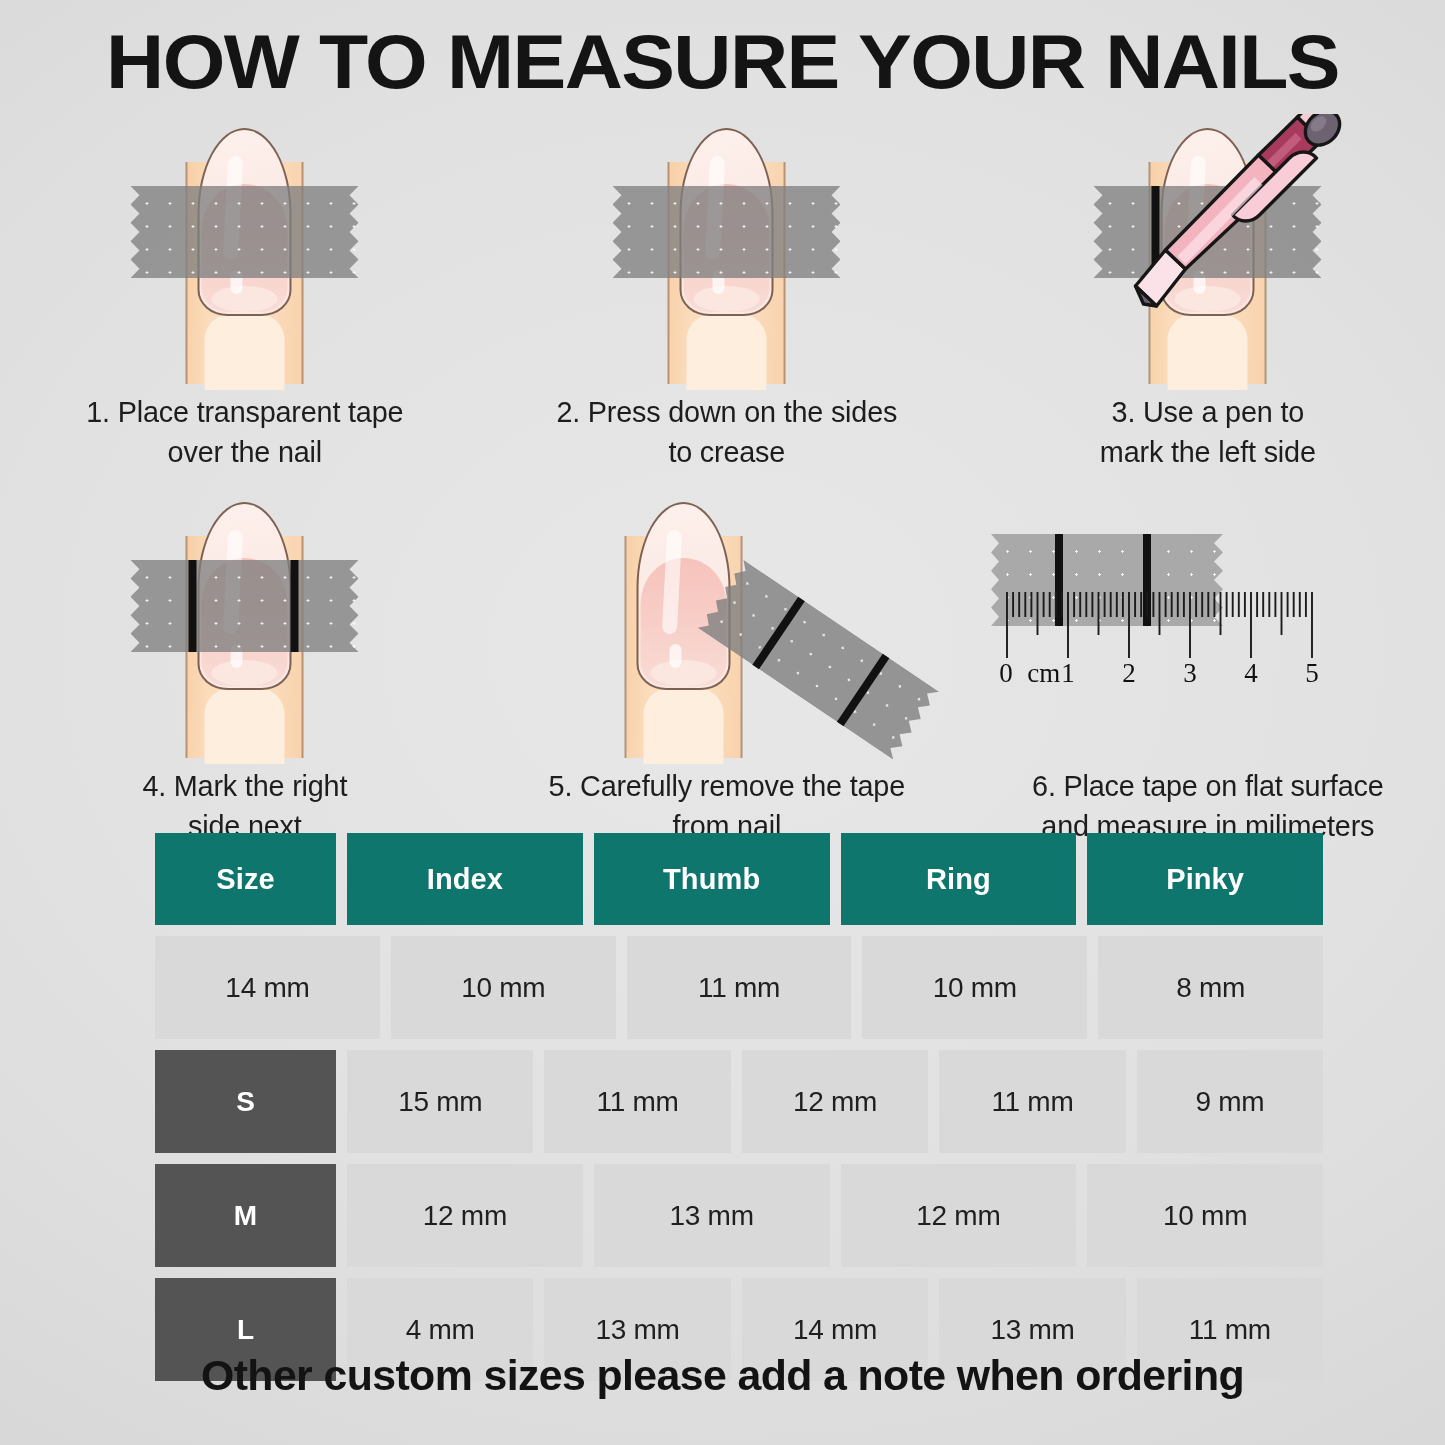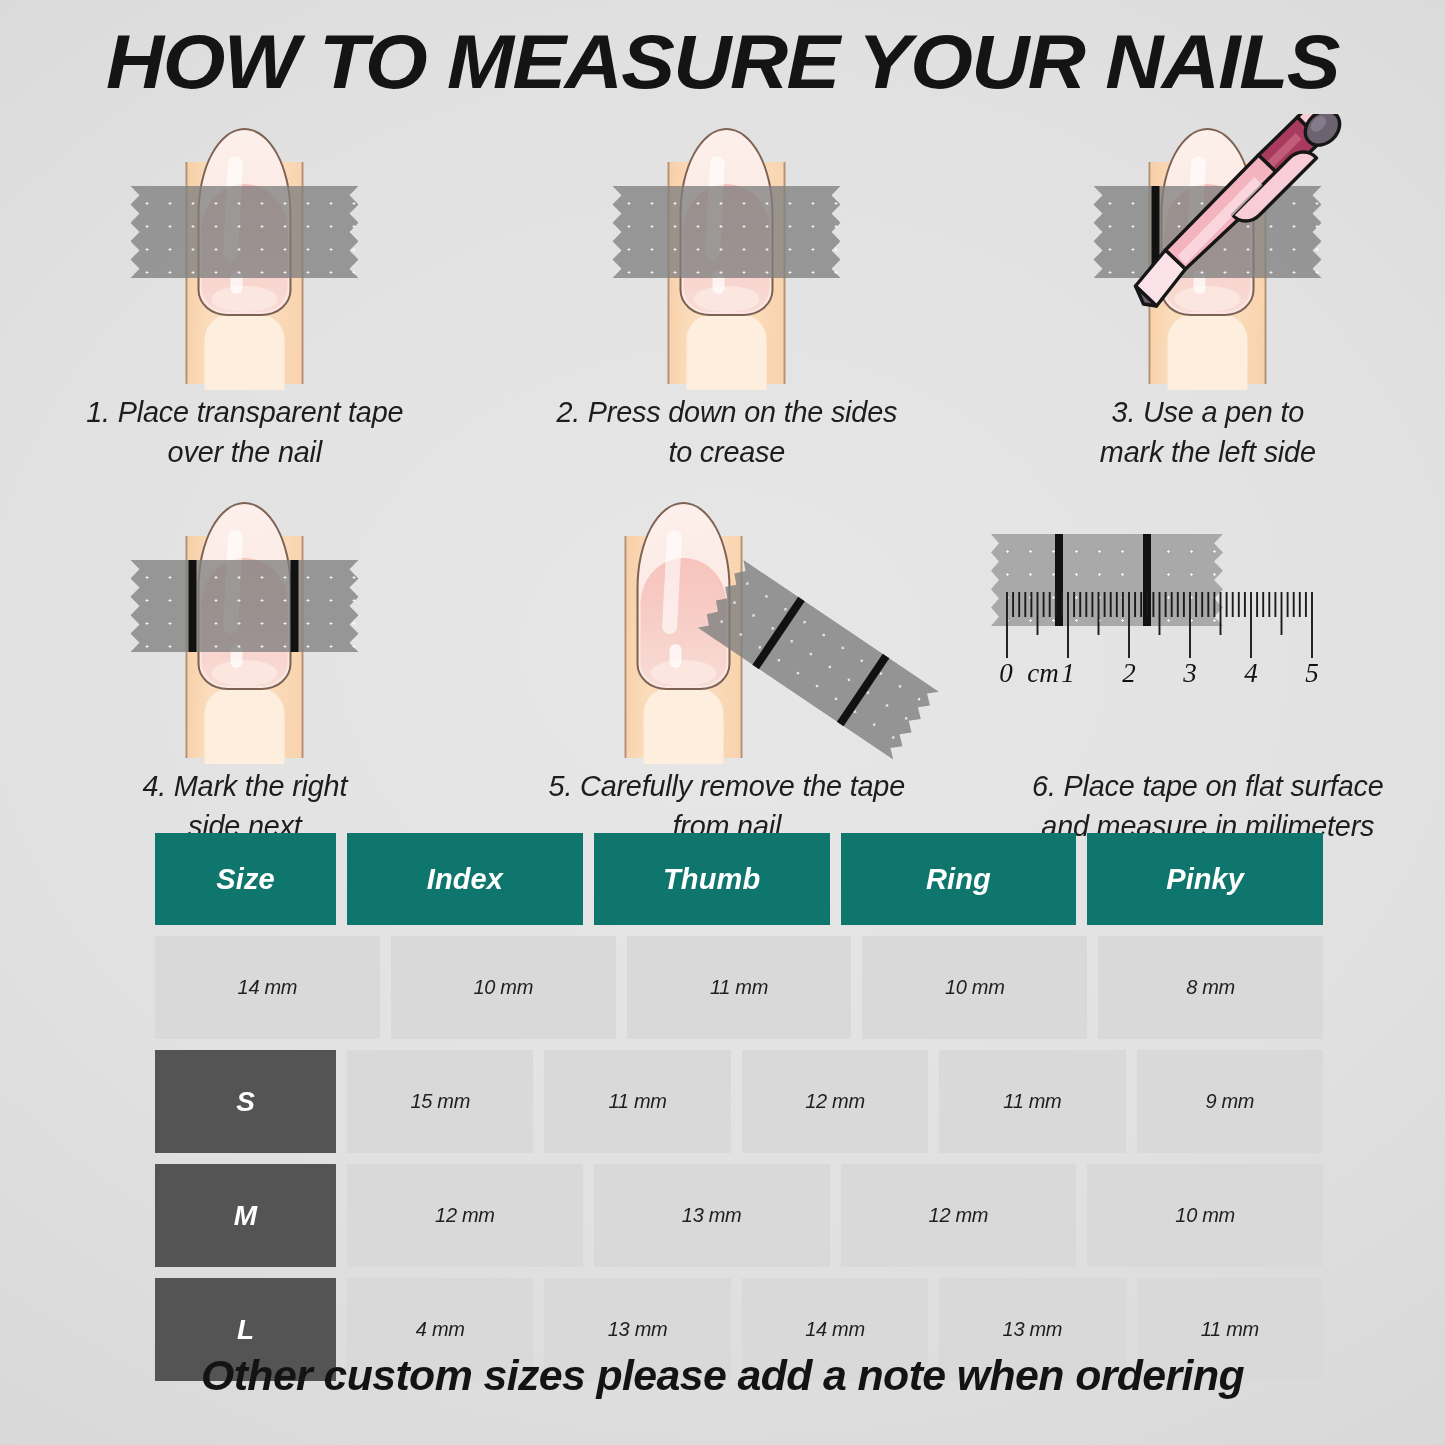--- a/index.html
+++ b/index.html
@@ -4,21 +4,21 @@
 <style>
   html,body{margin:0;padding:0;}
   body{
     width:1445px;height:1445px;
     background:
       radial-gradient(ellipse 120% 95% at 50% 45%, #e7e7e7 0%, #e1e1e1 42%, #d6d6d6 78%, #cfcfcf 100%);
     font-family:"Liberation Sans", sans-serif;
     overflow:hidden;position:relative;
     -webkit-font-smoothing:antialiased;
   }
-  .stage{position:absolute;inset:0;font-style:italic;}
+  .stage{position:absolute;inset:0;}
 
   
   #title{
     position:absolute;left:0;top:24px;width:1445px;text-align:center;
     font-family:"Liberation Sans", sans-serif;
     font-weight:700;font-size:76px;letter-spacing:-1.5px;
     color:#141414;line-height:1;
     transform:scaleX(1.06);transform-origin:50% 50%;
     white-space:nowrap;
   }
@@ -107,21 +107,21 @@
   }
   .c-size{width:181px;flex:0 0 181px;}
   .c-dat{flex:1 1 0;}
   .th{
     background:#0f766e;color:#fff;font-weight:700;font-size:29px;letter-spacing:.1px;
   }
   .sz{
     background:#545454;color:#fff;font-weight:700;font-size:28px;
   }
   .dc{
-    background:#d9d9d9;color:#1f1f1f;font-weight:400;font-size:20px;
+    background:#d9d9d9;color:#1f1f1f;font-weight:400;font-size:28px;
     letter-spacing:-.3px;
   }
   .hrow .tcell{height:92px;}
   .drow .tcell{height:103px;}
 
   #footer{
     position:absolute;left:0;top:1352px;width:1445px;text-align:center;
     font-family:"Liberation Sans", sans-serif;
     font-weight:700;font-size:42px;color:#131313;letter-spacing:-.6px;
     transform:scaleX(1.02);transform-origin:50% 50%;

